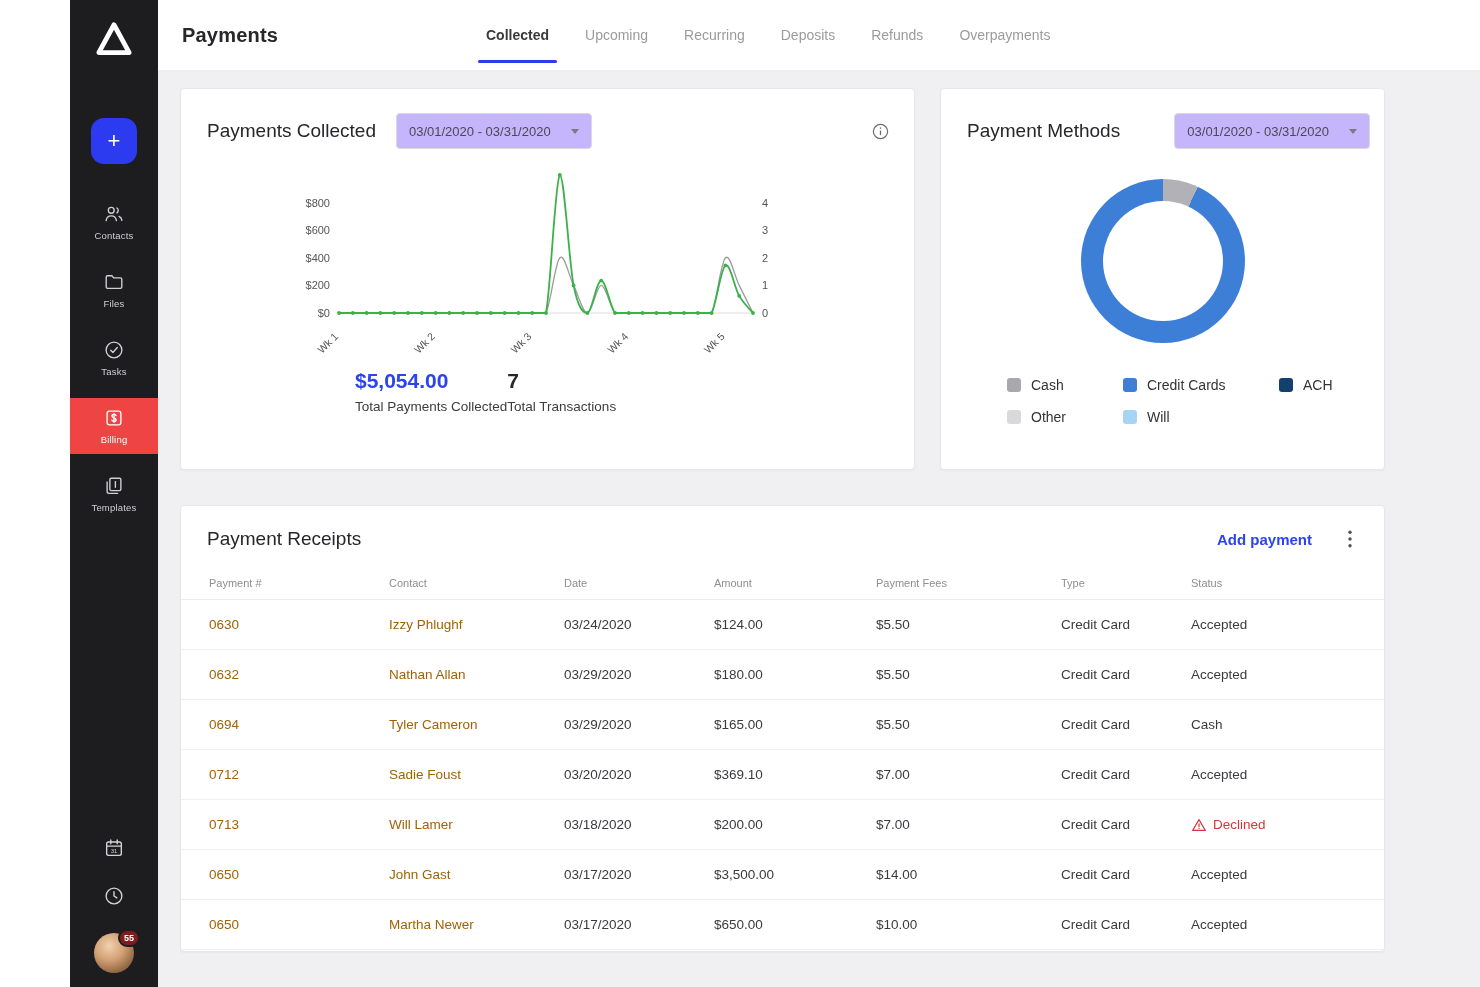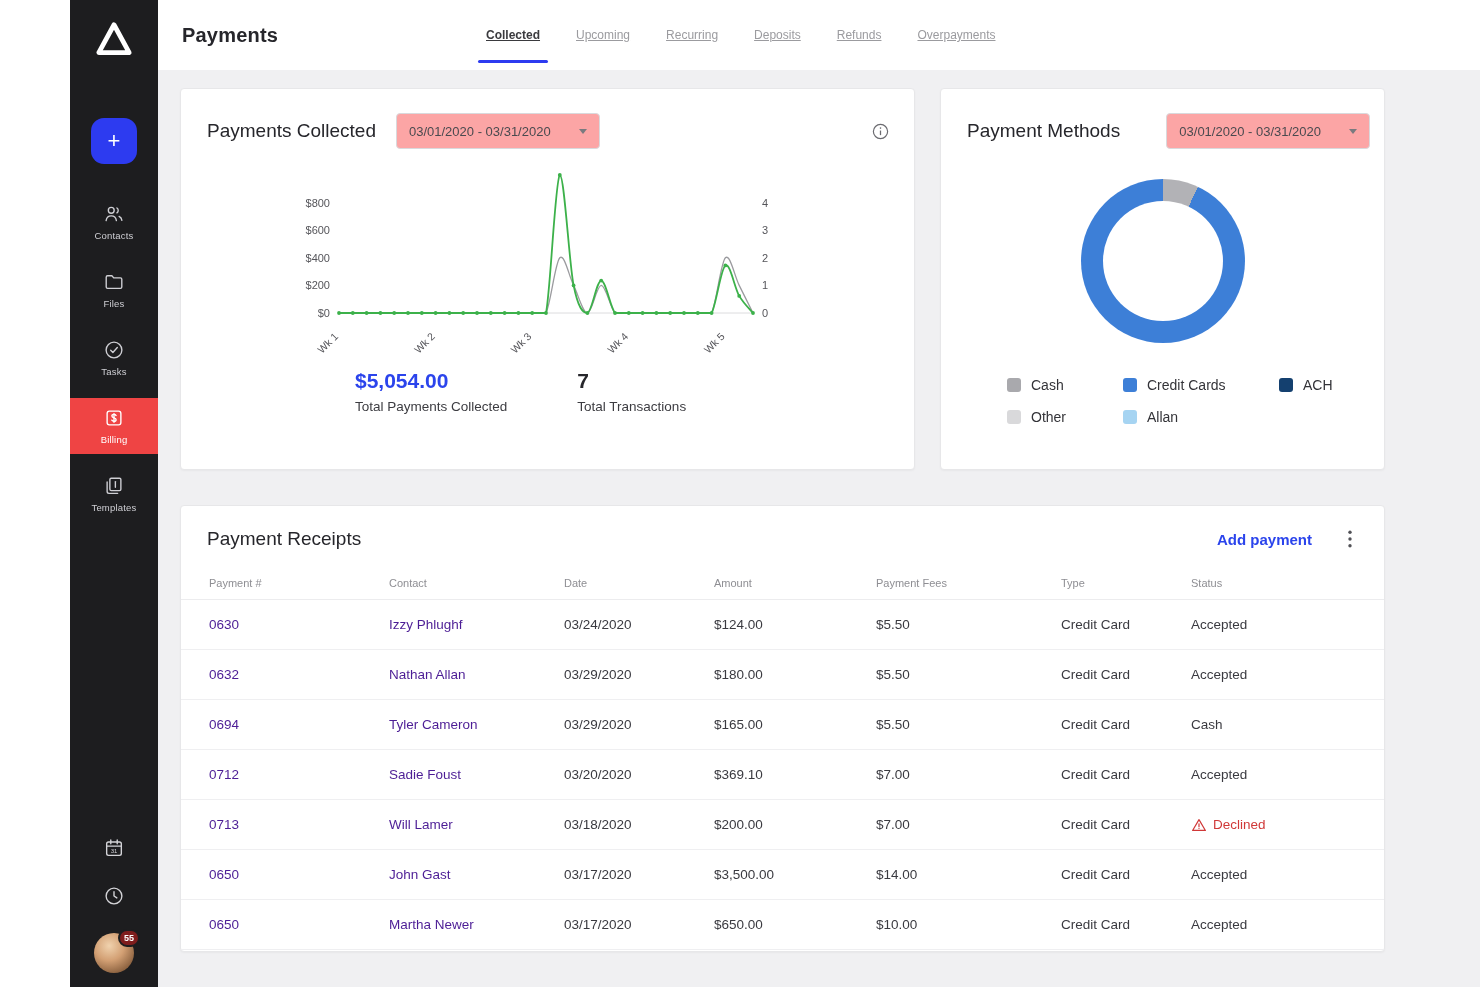--- a/index.html
+++ b/index.html
@@ -20,40 +20,40 @@
   .side-ico svg { width:22px; height:22px; display:block; }
   .avatar-wrap { position:relative; width:40px; height:40px; cursor:pointer; }
   .avatar { width:40px; height:40px; border-radius:50%; background:radial-gradient(circle at 38% 32%, #f0d2ae 0%, #d3a074 40%, #7c5434 85%); }
   .avatar-badge { position:absolute; top:-4px; right:-6px; min-width:18px; height:18px; border-radius:9px; background:#7f1d1d; border:2px solid #1d1d1f; color:#fff; font-size:9px; font-weight:bold; display:flex; align-items:center; justify-content:center; padding:0 4px; }
 
   
   .main { position:absolute; left:158px; top:0; right:0; bottom:0; background:#f0f0f2; display:flex; flex-direction:column; }
   .topbar { flex:0 0 70px; background:#fff; position:relative; display:flex; align-items:center; padding-left:24px; }
   .page-title { font-size:20px; font-weight:bold; color:#26262b; letter-spacing:.2px; }
   .tabs { position:absolute; left:328px; top:0; height:100%; display:flex; align-items:center; gap:36px; }
-  .tab { font-size:12px; color:#9b9b9f; cursor:pointer; position:relative; height:100%; display:flex; align-items:center;text-decoration:underline; }
+  .tab { font-size:14px; color:#9b9b9f; cursor:pointer; position:relative; height:100%; display:flex; align-items:center; }
   .tab.active { color:#3a3a3e; font-weight:bold; }
   .tab.active::after { content:""; position:absolute; left:-8px; right:-8px; bottom:7px; height:3px; background:#2d3bf0; border-radius:2px; }
 
   .content { flex:1; padding:18px 0 0 22px; }
   .cards-row { display:flex; gap:25px; }
   .card { background:#fff; border:1px solid #e7e7e9; border-radius:4px; box-shadow:0 1px 2px rgba(0,0,0,.04); }
   .card.collected { width:735px; height:382px; }
   .card.methods  { width:445px; height:382px; }
   .card.receipts { width:1205px; height:447px; margin-top:35px; }
 
   .card-head { display:flex; align-items:center; padding:24px 24px 0 26px; }
   .card-title { font-size:19px; font-weight:400; color:#26262b; }
-  .daterange { margin-left:20px; height:36px; border:1px solid #d9d9dc; border-radius:4px; display:flex; align-items:center; padding:0 12px; font-size:13px; color:#4a4a4f; gap:28px; background:#fca5a5; cursor:pointer; }
+  .daterange { margin-left:20px; height:36px; border:1px solid #d9d9dc; border-radius:4px; display:flex; align-items:center; padding:0 12px; font-size:13px; color:#4a4a4f; gap:20px; background:#c4b5fd; cursor:pointer; }
   .caret { width:0; height:0; border-left:4.5px solid transparent; border-right:4.5px solid transparent; border-top:5px solid #7a7a7f; }
   .info { margin-left:auto; cursor:pointer; }
   .info svg { width:19px; height:19px; display:block; }
 
   .chart-wrap { margin:14px 0 0 100px; }
-  .stats { display:flex; margin:2px 0 0 174px; gap:70px; }
+  .stats { display:flex; margin:2px 0 0 174px; }
   .stat-value { font-size:21px; font-weight:bold; color:#26262b; }
   .stat-value.blue { color:#2b44ec; }
   .stat-label { font-size:13.5px; color:#3c3c41; margin-top:6px; }
 
   .methods-head { justify-content:space-between; padding-right:14px; }
   .methods-head .daterange { margin-left:0; }
   .donut { width:164px; height:164px; border-radius:50%; margin:30px auto 0; position:relative; }
   .donut::after { content:""; position:absolute; inset:22px; background:#fff; border-radius:50%; }
   .legend { margin:34px 0 0 66px; width:350px; display:grid; grid-template-columns:116px 156px auto; row-gap:16px; }
   .legend-item { display:flex; align-items:center; gap:10px; font-size:14px; color:#333338; }
@@ -61,21 +61,21 @@
 
   .receipts-head { display:flex; align-items:center; padding:22px 26px 16px 26px; }
   .receipts-actions { margin-left:auto; display:flex; align-items:center; gap:30px;text-align:center; }
   .add-payment { color:#2b44ec; font-size:15px; font-weight:bold; cursor:pointer; }
   .kebab { cursor:pointer; padding:2px 6px; }
   .kebab svg { display:block; }
 
   .tbl-head, .tbl-row { display:grid; grid-template-columns:180px 175px 150px 162px 185px 130px 1fr; padding:0 28px; align-items:center; }
   .tbl-head { height:34px; border-bottom:1px solid #ececee; color:#8e8e93; font-size:11px; }
   .tbl-row { height:50px; border-bottom:1px solid #efeff1; font-size:13.5px; color:#3a3a40; }
-  .link { color:#4c1d95; cursor:pointer; text-decoration:none; }
+  .link { color:#a16207; cursor:pointer; text-decoration:none; }
   .declined { display:flex; align-items:center; gap:6px; color:#d03838; }
   .declined svg { width:16px; height:16px; display:block; }
 </style>
 </head>
 <body>
 
 <div class="page">
 
   <aside class="sidebar">
     <div class="logo">
@@ -268,21 +268,21 @@
               <div class="legend-item">
                 <span class="swatch" style="background:#14406f"></span>
                 <span>ACH</span>
               </div>
               <div class="legend-item">
                 <span class="swatch" style="background:#d9d9db"></span>
                 <span>Other</span>
               </div>
               <div class="legend-item">
                 <span class="swatch" style="background:#a6d4f2"></span>
-                <span>Allan</span>
+                <span>Will</span>
               </div>
             </div>
         </div>
       </div>
 
       <div class="card receipts">
         <div class="receipts-head">
           <h2 class="card-title">Payment Receipts</h2>
           <div class="receipts-actions">
             <a class="add-payment">Add payment</a>

